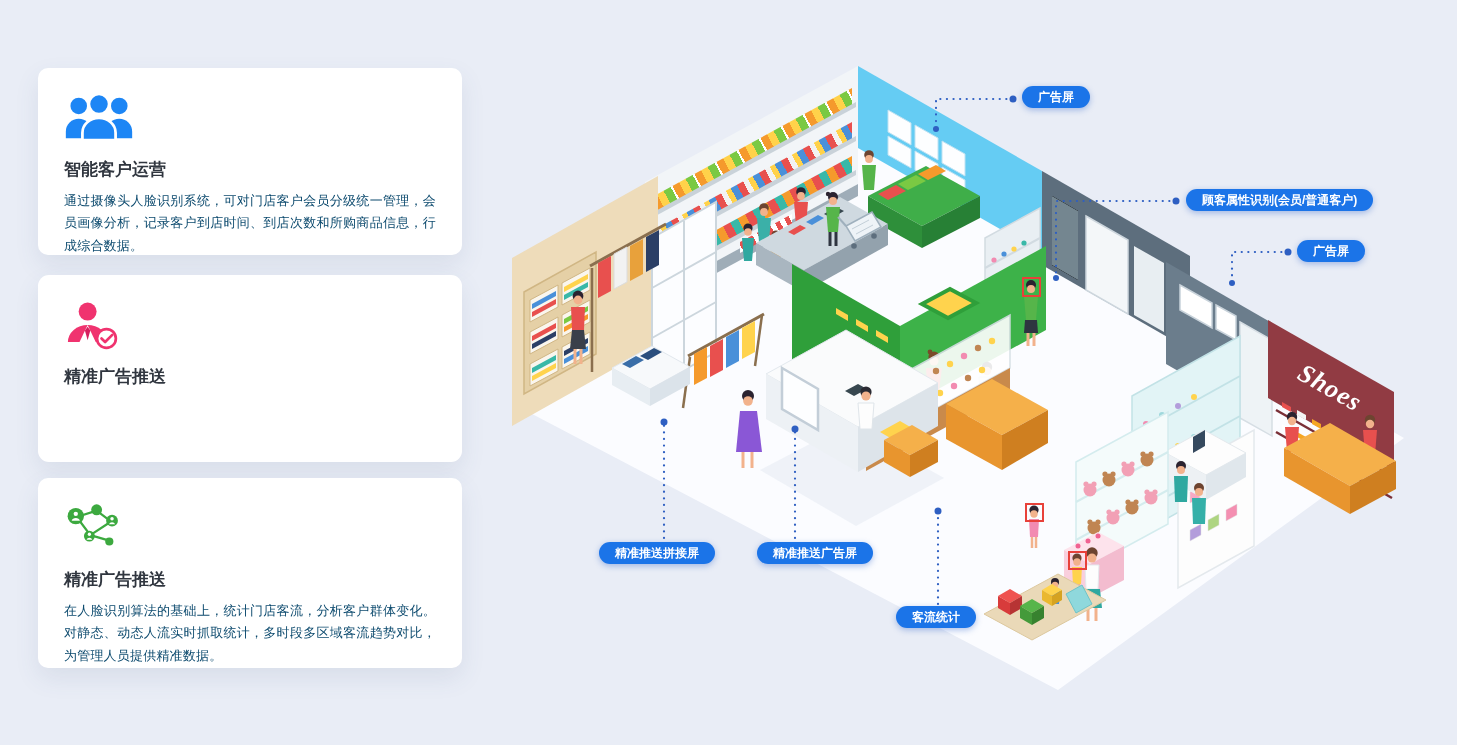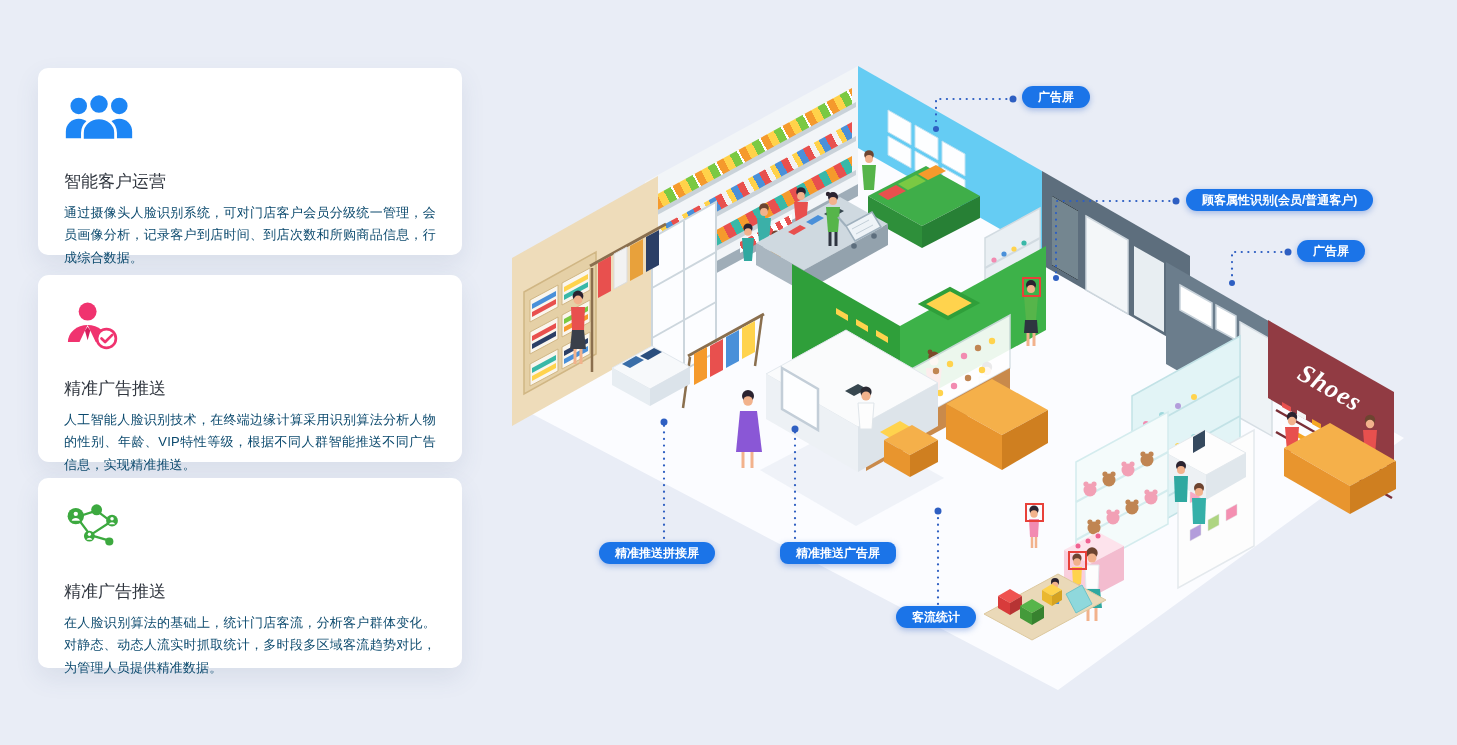--- a/index.html
+++ b/index.html
@@ -15,21 +15,21 @@
   .card {
     position:absolute; left:38px; width:424px;
     background:#ffffff; border-radius:10px;
     box-shadow:0 10px 24px rgba(70,90,130,.10);
     padding:24px 26px 20px 26px;
   }
   .card-1 { top:68px;  height:187px; }
   .card-2 { top:275px; height:187px;border-radius:11px; }
   .card-3 { top:478px; height:190px; }
   .card-icon { height:54px; display:flex; align-items:flex-start; }
-  .card-title { font-size:17px; font-weight:400; color:#30363f; margin:24px 0 9px 0; }
+  .card-title { font-size:17px; font-weight:700; color:#30363f; margin:12px 0 9px 0; }
   .card-body  { font-size:13px; color:#0c4a6e; line-height:1.72; text-align:justify; letter-spacing:.2px; }
 
   
   .scene-svg { position:absolute; left:495px; top:55px; width:920px; height:650px; }
   .connector-svg { position:absolute; inset:0; width:1457px; height:745px; pointer-events:none; }
 
   
   .pill {
     position:absolute;
     background:#1b74e8; color:#ffffff;
@@ -65,21 +65,20 @@
       <svg viewBox="0 0 64 58" width="58" height="52" aria-hidden="true">
         <circle cx="26" cy="14" r="10" fill="#f0336f"></circle>
         <path d="M4,48 a22,19 0 0 1 44,0 z" fill="#f0336f"></path>
         <path d="M26,29 l-9,19 h18 z" fill="#ffffff"></path>
         <path d="M26,31 l-3,4 3,11 3,-11 z" fill="#d61f5e"></path>
         <circle cx="47" cy="44" r="10.5" fill="#ffffff" stroke="#f0336f" stroke-width="3"></circle>
         <path d="M41.5,44 l4,4 l8,-8" stroke="#f0336f" stroke-width="3" fill="none" stroke-linecap="round" stroke-linejoin="round"></path>
       </svg>
     </div>
     <div class="card-title">精准广告推送</div>
-    <div class="card-body">人工智能人脸识别技术，在终端边缘计算采用识别算法分析人物的性别、年龄、VIP特性等级，根据不同人群智能推送不同广告信息，实现精准推送。</div>
   </div>
 
   <div class="card card-3">
     <div class="card-icon">
       <svg viewBox="0 0 64 54" width="58" height="50" aria-hidden="true">
         <g stroke="#3ca93f" stroke-width="2.5" fill="none">
           <path d="M14,16 L36,9 M36,9 L52,21 M14,16 L29,36 M29,36 L52,21 M29,36 L50,42"></path>
         </g>
         <g fill="#3ca93f">
           <circle cx="13" cy="15" r="9"></circle>
@@ -577,16 +576,16 @@
       <circle cx="664" cy="422" r="3.5"></circle>
         <circle cx="795" cy="429" r="3.5"></circle>
         <circle cx="938" cy="511" r="3.5"></circle>
     </g>
   </svg>
 
   <div class="pill" style="left:1022px; top:86px;">广告屏</div>
   <div class="pill" style="left:1186px; top:189px;">顾客属性识别(会员/普通客户)</div>
   <div class="pill" style="left:1297px; top:240px;">广告屏</div>
   <div class="pill" style="left:599px;  top:542px;text-align:right;">精准推送拼接屏</div>
-  <div class="pill" style="left:780px;  top:542px;border-radius:8px;">精准推送广告屏</div>
+  <div class="pill" style="left:757px;  top:542px;">精准推送广告屏</div>
   <div class="pill" style="left:896px;  top:606px;">客流统计</div>
 
 </div>
 
 </body></html>

